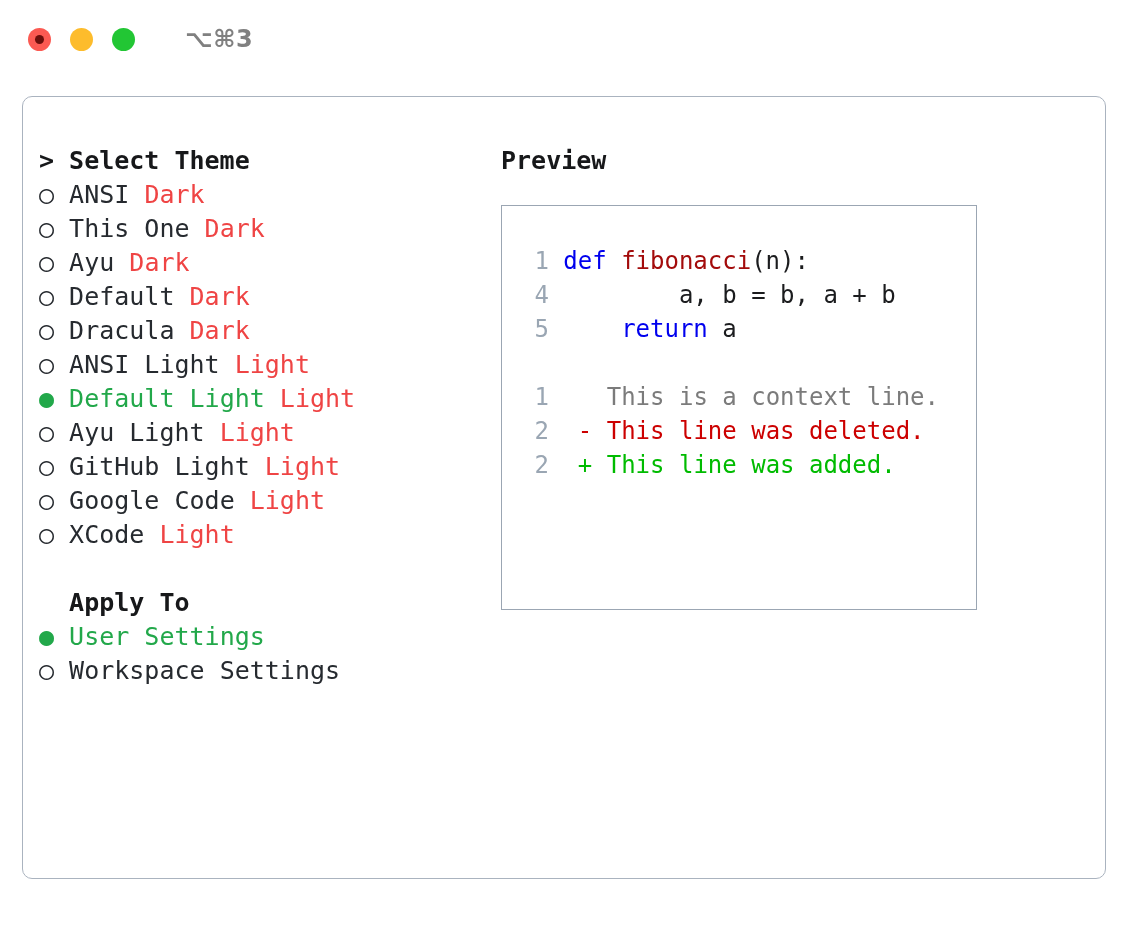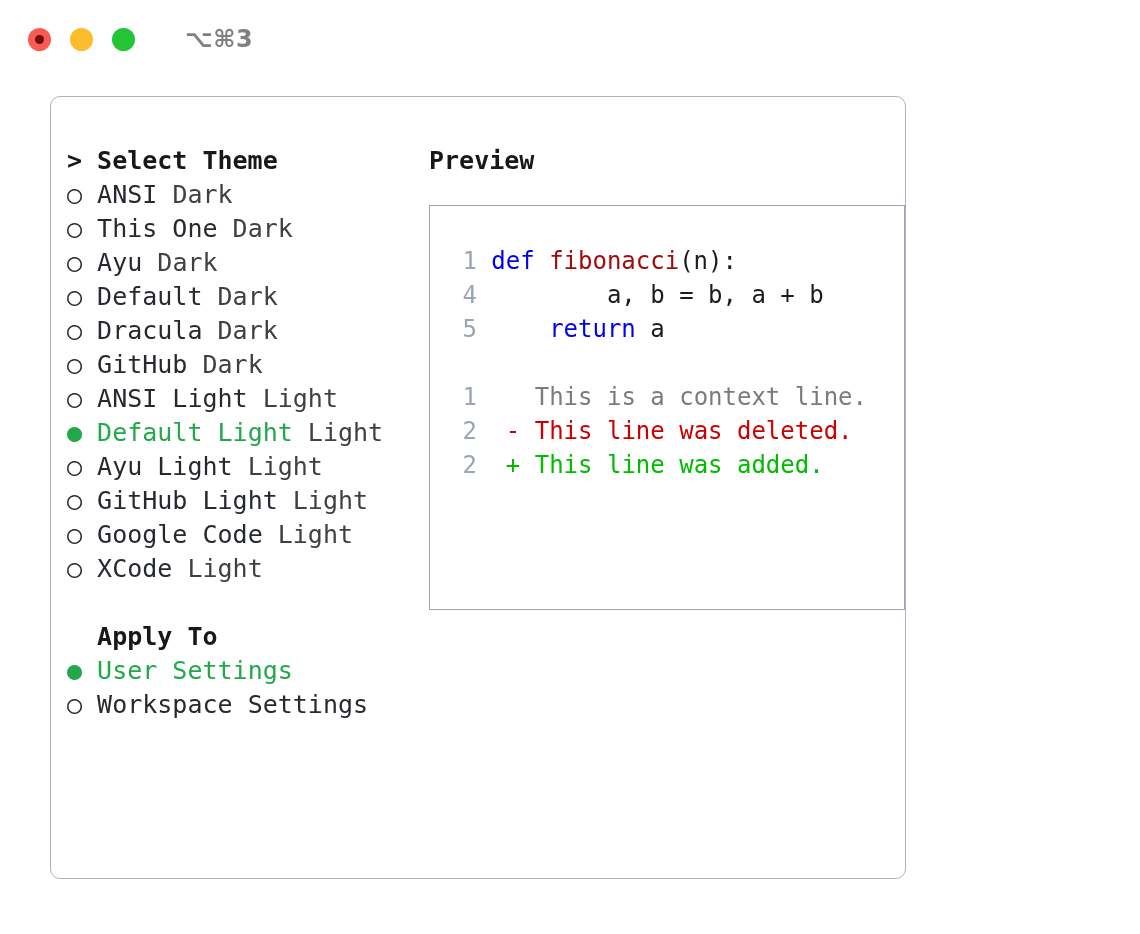--- a/index.html
+++ b/index.html
@@ -69,27 +69,26 @@
     font-weight: 700;
     color: #808080;
     letter-spacing: 0.5px;
   }
 
   
   .panel {
     position: absolute;
     left: 22px;
     top: 96px;
-    width: 856px;
+    width: 1084px;
     height: 783px;
     border: 1.6px solid #aab3bf;
     border-radius: 10px;
     box-sizing: border-box;
     background: #ffffff;
-    margin-left: 28px;
   }
 
   .columns {
     display: flex;
     height: 100%;
     box-sizing: border-box;
     padding: 47px 0 0 0;
   }
   .col-left {
     width: 463px;
@@ -119,21 +118,21 @@
     display: block;
   }
   .theme-row .bullet {
     color: #262a2f;
   }
   .theme-row.selected .bullet,
   .theme-row.selected .name {
     color: #22a84a;
   }
   .theme-row .tag {
-    color: #404040;
+    color: #ef4444;
   }
 
   .section-gap {
     height: 34px;
   }
   .apply-header {
     font-size: 25px;
     font-weight: 700;
     color: #17181a;
     line-height: 34px;
@@ -216,21 +215,20 @@
     <div class="columns">
 
       <div class="col-left">
         <div class="list-header">&gt; Select Theme</div>
         <div id="theme-list">
             <div class="theme-row"><span class="bullet">○</span><span class="name"> ANSI</span><span class="tag"> Dark</span></div>
             <div class="theme-row"><span class="bullet">○</span><span class="name"> This One</span><span class="tag"> Dark</span></div>
             <div class="theme-row"><span class="bullet">○</span><span class="name"> Ayu</span><span class="tag"> Dark</span></div>
             <div class="theme-row"><span class="bullet">○</span><span class="name"> Default</span><span class="tag"> Dark</span></div>
             <div class="theme-row"><span class="bullet">○</span><span class="name"> Dracula</span><span class="tag"> Dark</span></div>
-            <div class="theme-row"><span class="bullet">○</span><span class="name"> GitHub</span><span class="tag"> Dark</span></div>
             <div class="theme-row"><span class="bullet">○</span><span class="name"> ANSI Light</span><span class="tag"> Light</span></div>
             <div class="theme-row selected"><span class="bullet">●</span><span class="name"> Default Light</span><span class="tag"> Light</span></div>
             <div class="theme-row"><span class="bullet">○</span><span class="name"> Ayu Light</span><span class="tag"> Light</span></div>
             <div class="theme-row"><span class="bullet">○</span><span class="name"> GitHub Light</span><span class="tag"> Light</span></div>
             <div class="theme-row"><span class="bullet">○</span><span class="name"> Google Code</span><span class="tag"> Light</span></div>
             <div class="theme-row"><span class="bullet">○</span><span class="name"> XCode</span><span class="tag"> Light</span></div>
           </div>
 
         <div class="section-gap"></div>
 

